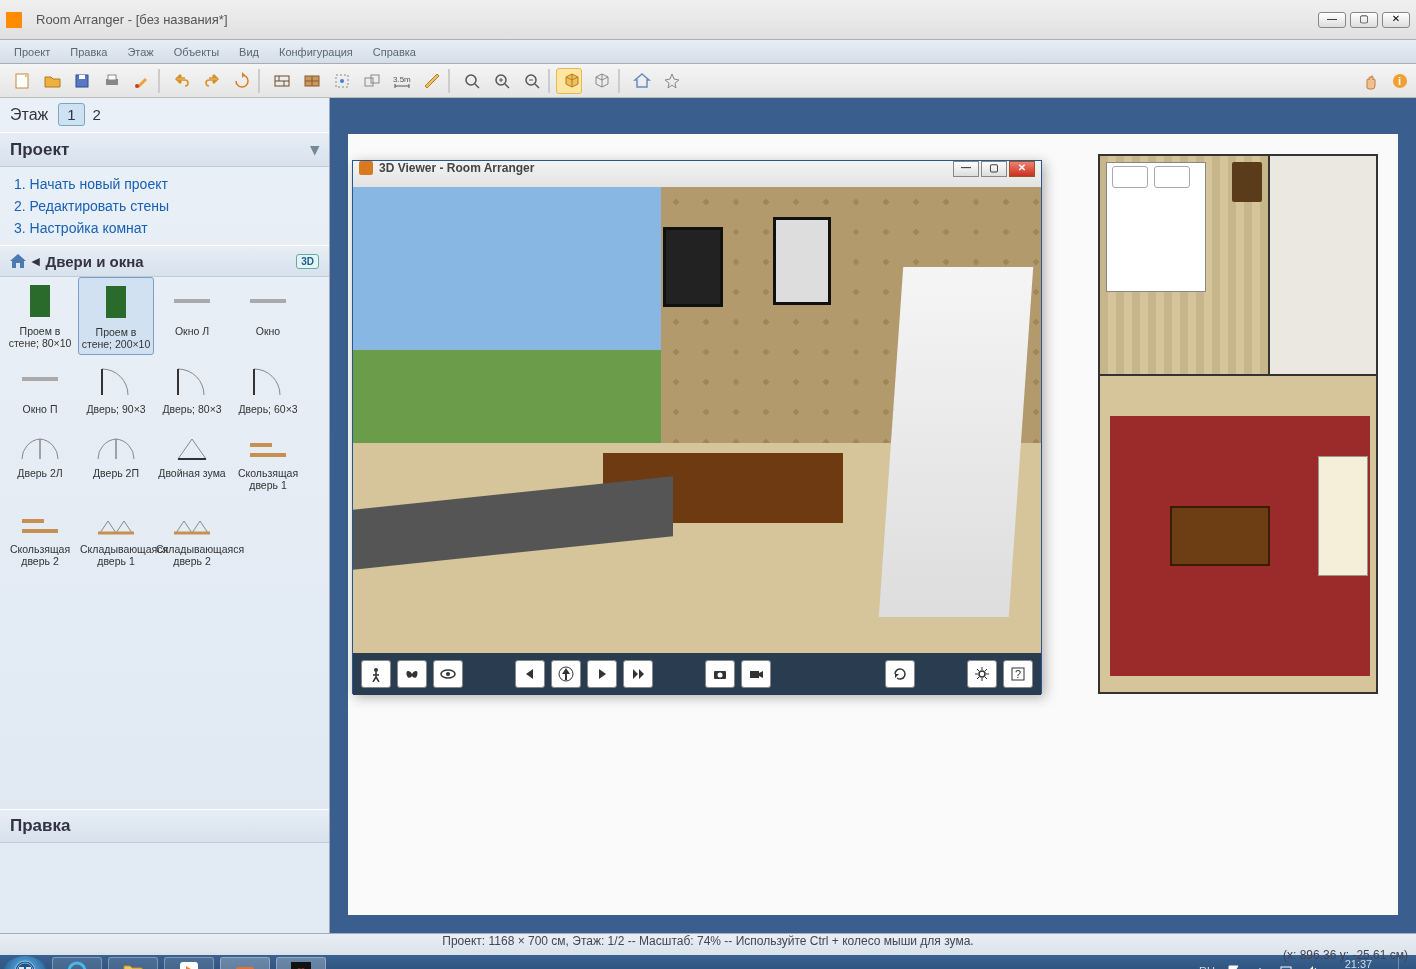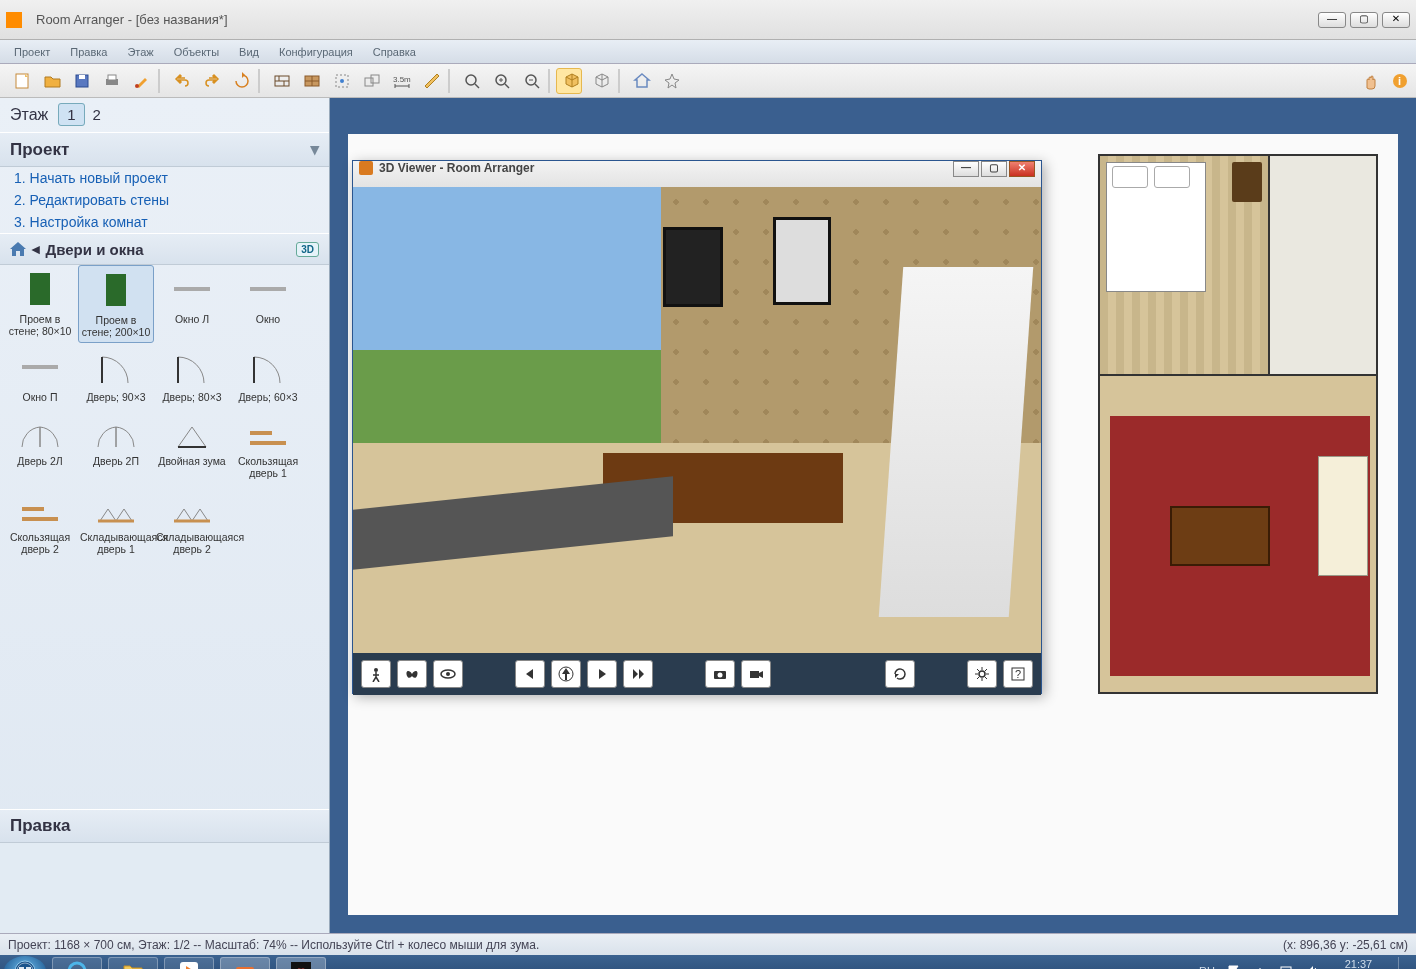--- a/index.html
+++ b/index.html
@@ -27,21 +27,21 @@
 .main { display: flex; height: 835px; }
 .sidebar { width: 330px; background: linear-gradient(#eaf0f7, #dfe8f2); border-right: 1px solid #9ab; display: flex; flex-direction: column; }
 
 .floor-row { padding: 8px 10px; display: flex; align-items: center; gap: 10px; font-size: 16px; color: #334; }
 .floor-row .floor-num { padding: 2px 8px; border-radius: 3px; cursor: default; font-size: 15px;}
 .floor-row .floor-num.active { background: #cfe2f3; border: 1px solid #7ab; }
 
 .section-hdr { padding: 6px 10px; font-size: 17px; font-weight: bold; color: #334; background: linear-gradient(#e6edf5,#d8e2ed); border-top: 1px solid #fff; border-bottom: 1px solid #c0cbd6; display: flex; align-items: center; }
 .section-hdr .chevron { margin-left: auto; color: #789; }
 
-.actions { padding: 0 14px; }
+.actions { padding: 6px 14px; }
 .actions .action { color: #1760b5; padding: 3px 0; font-size: 14px; cursor: pointer; }
 
 .cat-hdr { padding: 6px 10px; font-size: 15px; font-weight: bold; color: #334; background: linear-gradient(#e6edf5,#d8e2ed); border-top: 1px solid #fff; border-bottom: 1px solid #c0cbd6; display: flex; align-items: center; gap: 6px; }
 .cat-hdr .home-icon { width: 16px; height: 14px; }
 .cat-hdr .badge3d { margin-left: auto; border: 1px solid #6a9; color: #168; font-size: 10px; padding: 1px 4px; border-radius: 3px; background: #e5f3f9; }
 
 .library { flex: 1; overflow: auto; padding: 0 2px; }
 .lib-grid { display: flex; flex-wrap: wrap; }
 .lib-item { width: 76px; padding: 4px 2px; text-align: center; font-size: 10.5px; line-height: 12px; color: #333; cursor: pointer; }
 .lib-item .thumb { width: 48px; height: 40px; margin: 0 auto 4px; display: flex; align-items: center; justify-content: center; }
@@ -79,21 +79,21 @@
 .viewer3d .render .dtable { position:absolute; left:250px; bottom:130px; width:240px; height:70px; background:#6d3a12;}
 .viewer3d .render .pic1 { position:absolute; left:310px; top:40px; width:60px; height:80px; background:#222; border:3px solid #111;}
 .viewer3d .render .pic2 { position:absolute; left:420px; top:30px; width:58px; height:88px; background:#ddd; border:3px solid #111;}
 
 .viewer3d .vtoolbar { height: 42px; background: #2a3c4f; display: flex; align-items: center; padding: 0 8px; gap: 6px; }
 .viewer3d .vtoolbar .vbtn { width:30px; height:28px; background:#fff; border:1px solid #888; border-radius:3px; display:flex; align-items:center; justify-content:center; font-size:14px;}
 .viewer3d .vtoolbar .vgap { width: 40px; }
 .viewer3d .vtoolbar .vspacer { flex:1; }
 
 
-.statusbar { height: 22px; background: linear-gradient(#eaeff5,#d9e2eb); border-top: 1px solid #aab; display:flex; align-items:center; padding:0 8px; font-size:12px; color:#445;}
+.statusbar { height: 22px; background: linear-gradient(#eaeff5,#d9e2eb); border-top: 1px solid #aab; display:flex; align-items:center; padding:0 8px; font-size:12px; color:#445;flex-direction:column;}
 .statusbar .coords { margin-left:auto;}
 
 
 .taskbar { height: 32px; background: linear-gradient(#3a6290,#25456e); display:flex; align-items:center; padding:0 4px; gap:6px;}
 .taskbar .start { width:42px; height:30px; background:radial-gradient(circle at 50% 50%,#6fbff0,#1a548c); border-radius:50%; display:flex; align-items:center; justify-content:center;}
 .taskbar .tbitem { width:50px; height:28px; border:1px solid rgba(255,255,255,0.3); border-radius:3px; display:flex; align-items:center; justify-content:center; background:rgba(255,255,255,0.1);}
 .taskbar .tbitem.active { background: rgba(255,255,255,0.25);}
 .taskbar .tray { margin-left:auto; display:flex; align-items:center; gap:12px; color:#d0ddea; font-size:11px; padding-right:6px;}
 .taskbar .tray .clock { text-align:center; line-height:13px;}
 .taskbar .tray .tray-icon { width:14px; height:14px; color:#e0e8f0;}

